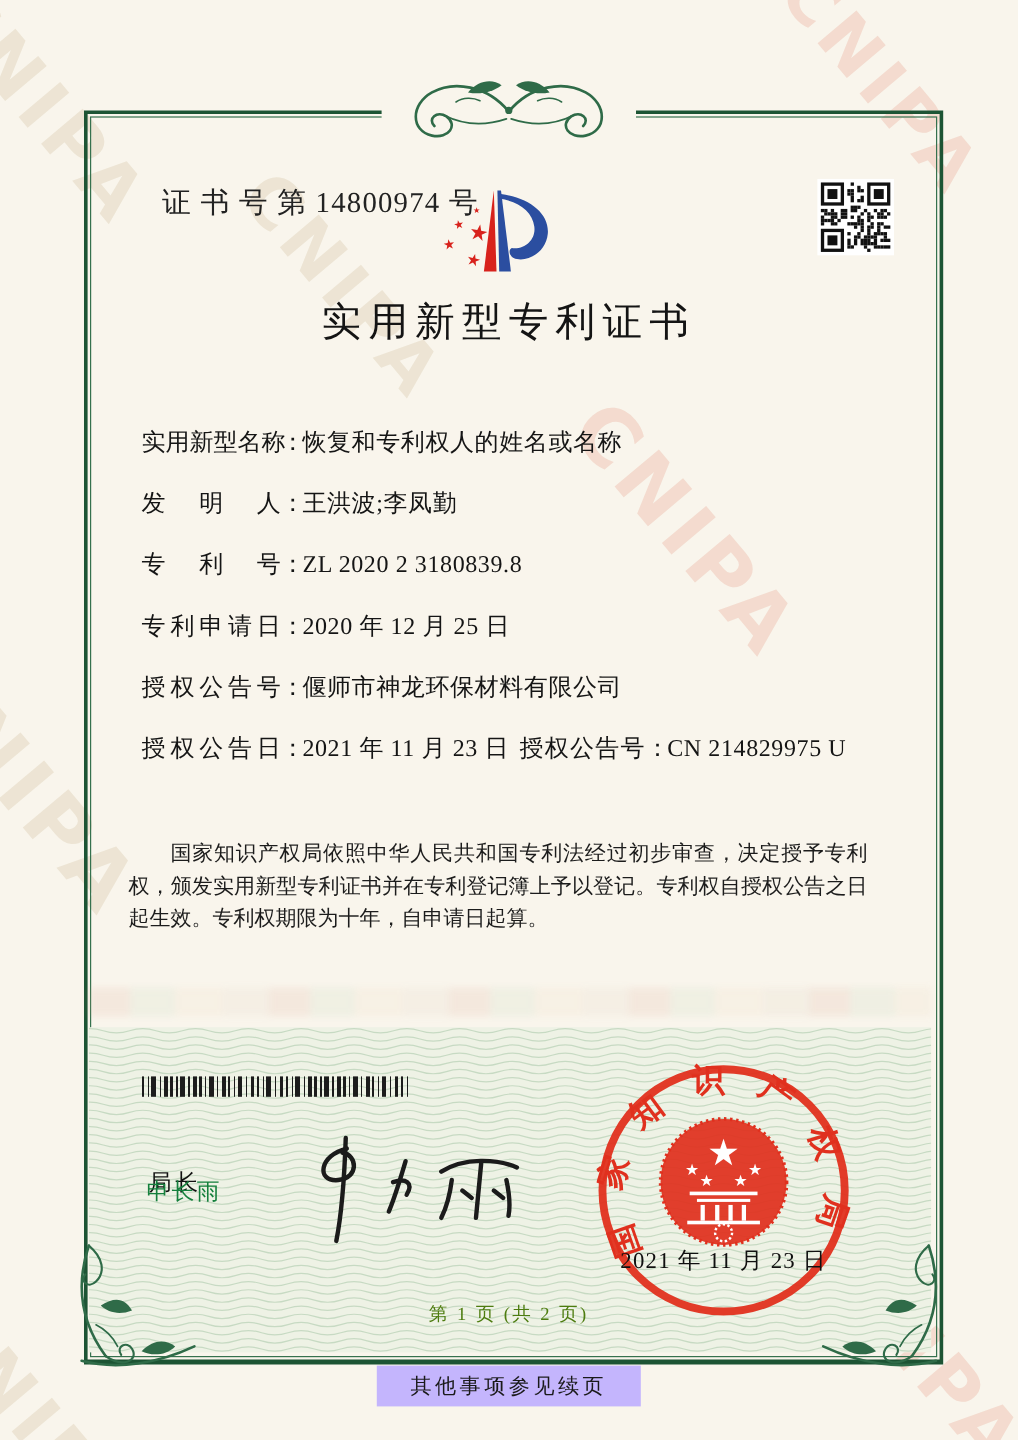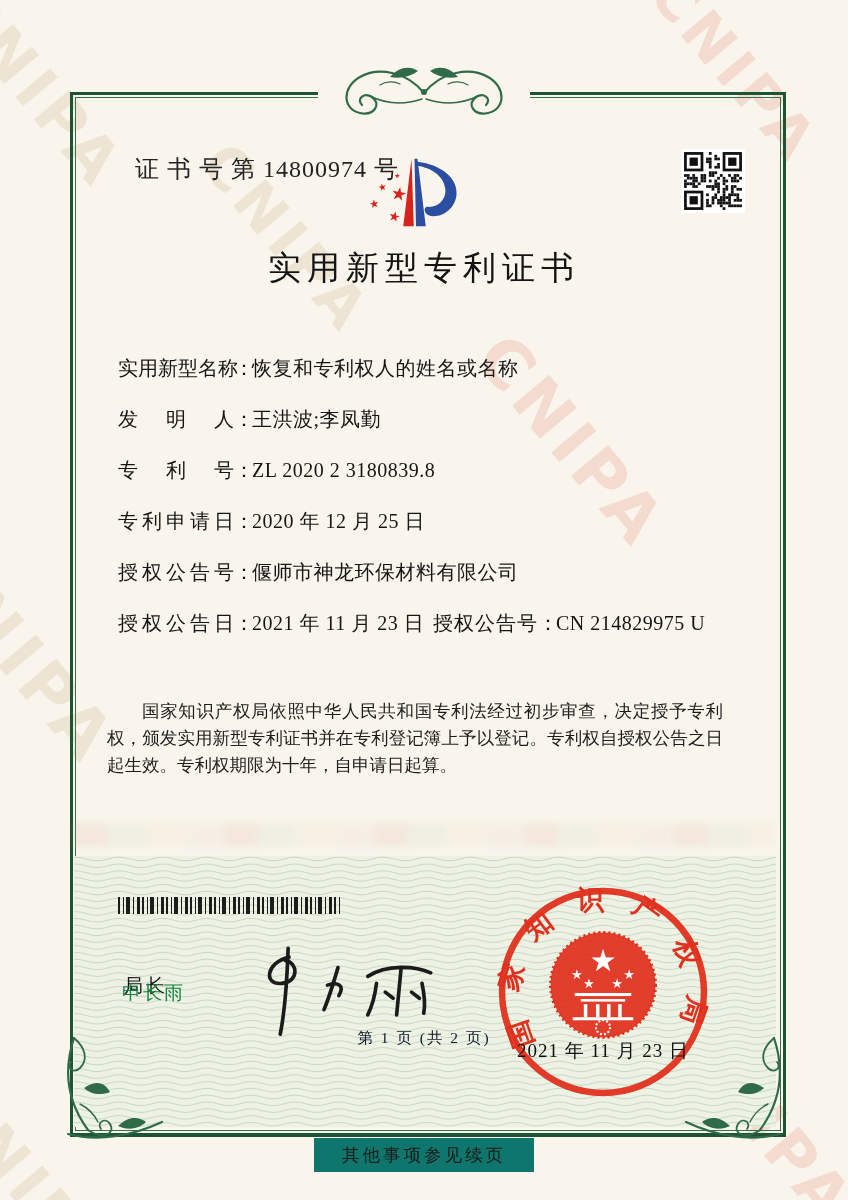--- a/index.html
+++ b/index.html
@@ -94,24 +94,24 @@
   .sig-script{position:absolute;left:240px;top:943px;z-index:4;}
 
   
   .seal{position:absolute;left:497px;top:886px;z-index:4;}
   .seal-date{
     position:absolute;left:497px;top:1038px;width:212px;text-align:center;
     font-size:19px;color:#101010;letter-spacing:1px;z-index:5;
   }
 
   
-  .page-num{position:absolute;left:0;top:1028px;width:100%;text-align:center;font-size:15.5px;color:#0f172a;z-index:3;letter-spacing:2px;}
+  .page-num{position:absolute;left:0;top:1085px;width:100%;text-align:center;font-size:15.5px;color:#4d7c0f;z-index:3;letter-spacing:2px;}
   .continuation{position:absolute;left:0;top:1138px;width:100%;text-align:center;z-index:3;}
   .continuation span{
-    display:inline-block;background:#0f766e;padding:5px 28px;
+    display:inline-block;background:#c4b5fd;padding:5px 28px;
     font-size:17.5px;color:#1a1a1a;letter-spacing:3px;
   }
 </style>
 </head>
 <body>
 
 <div class="page">
 
   <span class="wm tan wm1">CNIPA</span>
   <span class="wm tan wm2">CNIPA</span>

